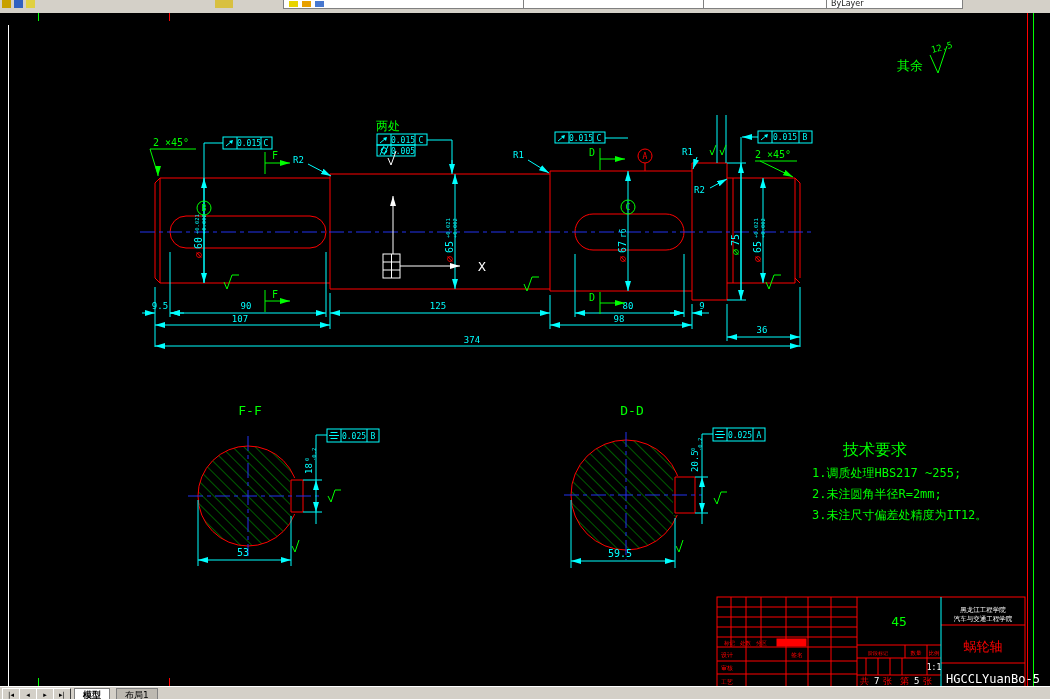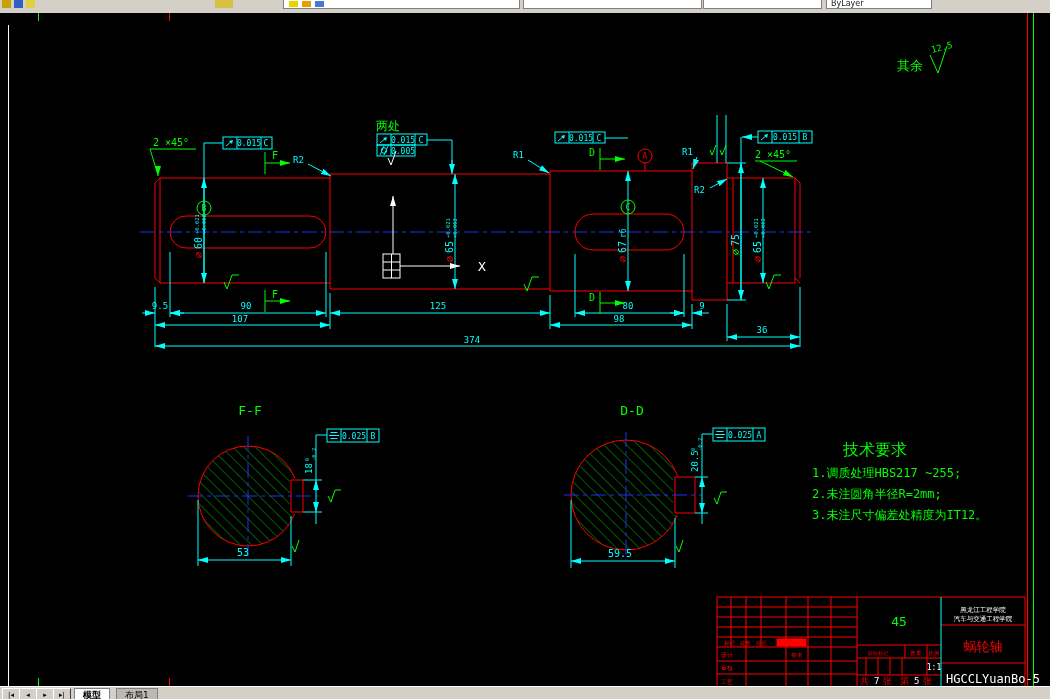--- a/index.html
+++ b/index.html
@@ -1,18 +1,18 @@
 <!DOCTYPE html>
 <html><head>
 <meta charset="utf-8">
 <style>
   html,body{margin:0;padding:0;width:1050px;height:699px;overflow:hidden;
     font-family:"DejaVu Sans",sans-serif;background:#d4d0c8;}
   #toolbar{position:absolute;left:0;top:0;width:1050px;height:13px;background:#d4d0c8;overflow:hidden;}
-  .combo{position:absolute;top:0;height:8px;background:#fff;border:1px solid #808080;border-top:none;}
+  .combo{position:absolute;top:0;height:8px;background:#fff;border:1px solid #808080;border-top:none;padding-left:31px;}
   .tbicon{position:absolute;top:0;width:9px;height:8px;}
   .combo-text{position:absolute;top:-1px;left:4px;font-size:8px;color:#222;font-family:"DejaVu Sans",sans-serif;}
   #canvas{position:absolute;left:0;top:13px;width:1050px;height:673px;background:#000;}
   #bottombar{position:absolute;left:0;top:686px;width:1050px;height:13px;background:#d4d0c8;border-top:1px solid #fff;overflow:hidden;}
   .navbtn{position:absolute;top:1px;width:16px;height:14px;background:#d4d0c8;
     border:1px solid;border-color:#fff #404040 #404040 #fff;font-size:7px;text-align:center;line-height:13px;color:#000;}
   .tab{position:absolute;top:1px;height:14px;font-size:9px;line-height:13px;padding:0 8px;color:#000;
     border:1px solid #808080;border-bottom:none;}
   .tab.active{background:#fff;font-weight:bold;}
   .tab.inactive{background:#bdb9b1;}

